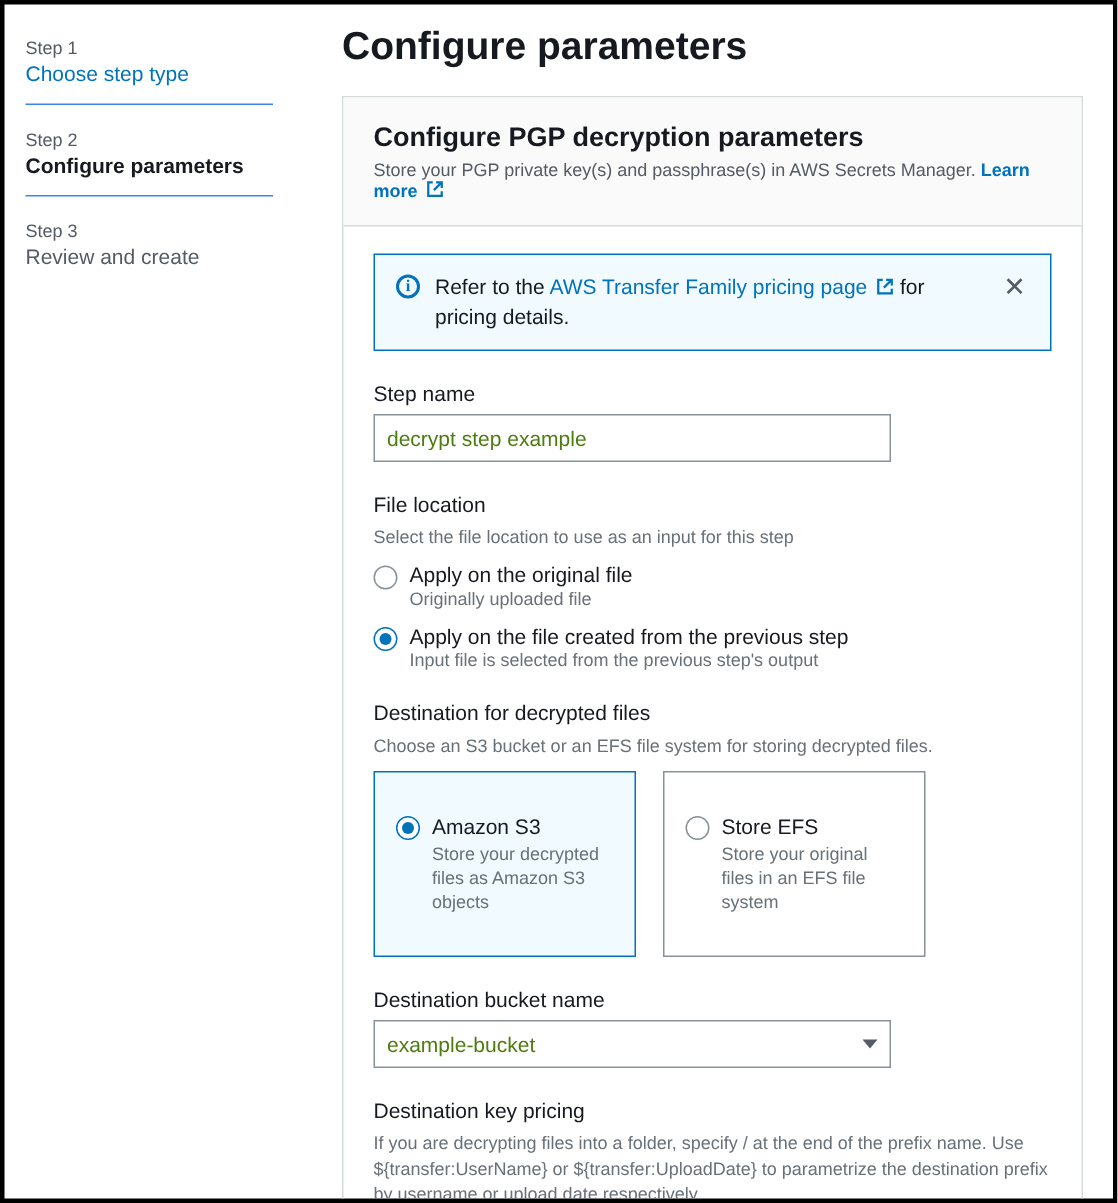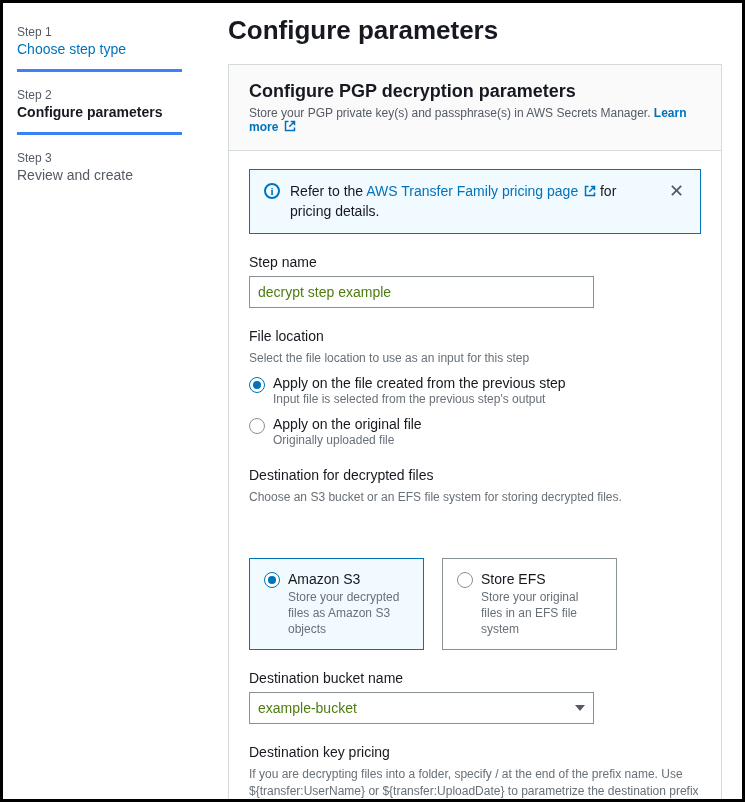--- a/index.html
+++ b/index.html
@@ -17,21 +17,21 @@
     padding: 16px 20px 0 14px;
     overflow: hidden;
   }
   .sidebar {
     width: 175px;
     flex-shrink: 0;
     padding-right: 10px;
   }
   .step {
     padding: 6px 0 12px 0;
-    border-bottom: 3px solid #3b82f6;
+    border-bottom: 1px solid #3b82f6;
     margin-bottom: 10px;
   }
   .step:last-child { border-bottom: none; }
   .step-label {
     font-size: 12px;
     color: #545b64;
   }
   .step-name {
     font-size: 14px;
     color: #545b64;
@@ -186,27 +186,26 @@
   }
   .radio-label .main-lbl { font-size: 14px; color: #16191f; }
   .radio-label .sub-lbl { font-size: 12px; color: #687078; margin-top: 1px; }
 
   .tiles {
     display: flex;
     gap: 18px;
   }
   .tile {
     border: 1px solid #879196;
-    padding: 12px 14px;
+    padding: 28px 14px;
     width: 175px;
     display: flex;
     gap: 8px;
     cursor: pointer;
     align-items: flex-start;
-    margin-top: 44px;
   }
   .tile.selected {
     border: 1px solid #0073bb;
     background: #f1faff;
   }
   .tile .radio { margin-top: 1px; }
   .tile-body .t-title { font-size: 14px; margin-bottom: 2px; }
   .tile-body .t-desc { font-size: 12px; color: #687078; line-height: 1.35; }
 </style>
 </head>
@@ -260,31 +259,31 @@
         <div class="section">
           <div class="field-label">Step name</div>
           <input class="text-input" type="text" value="decrypt step example" style="">
         </div>
 
         <div class="section">
           <div class="field-label">File location</div>
           <div class="field-help">Select the file location to use as an input for this step</div>
 
           <div class="radio-row">
+            <span class="radio"></span>
+            <div class="radio-label">
+              <div class="main-lbl">Apply on the original file</div>
+              <div class="sub-lbl">Originally uploaded file</div>
+            </div>
+          </div>
+          <div class="radio-row">
             <span class="radio checked"></span>
             <div class="radio-label">
               <div class="main-lbl">Apply on the file created from the previous step</div>
               <div class="sub-lbl">Input file is selected from the previous step's output</div>
-            </div>
-          </div>
-          <div class="radio-row">
-            <span class="radio"></span>
-            <div class="radio-label">
-              <div class="main-lbl">Apply on the original file</div>
-              <div class="sub-lbl">Originally uploaded file</div>
             </div>
           </div>
         </div>
 
         <div class="section">
           <div class="field-label">Destination for decrypted files</div>
           <div class="field-help">Choose an S3 bucket or an EFS file system for storing decrypted files.</div>
           <div class="tiles">
             <div class="tile selected">
               <span class="radio checked"></span>

